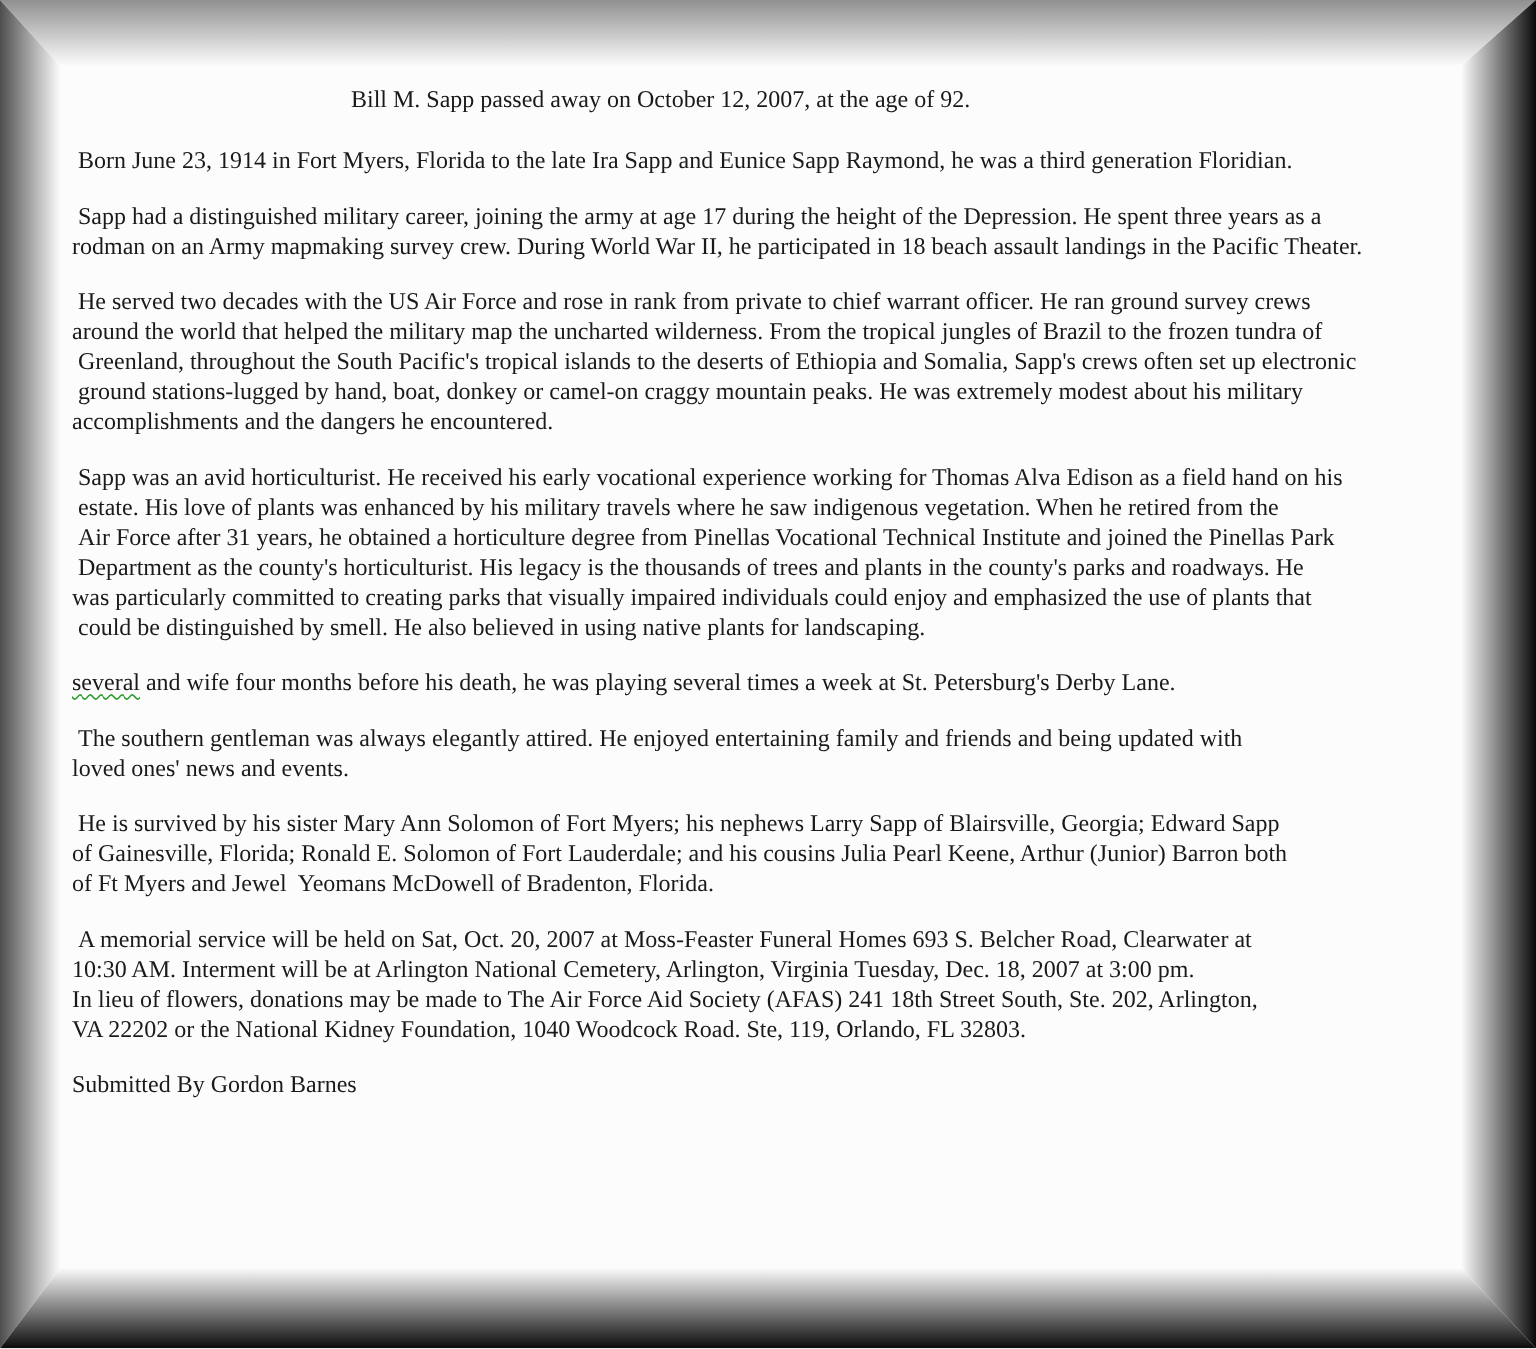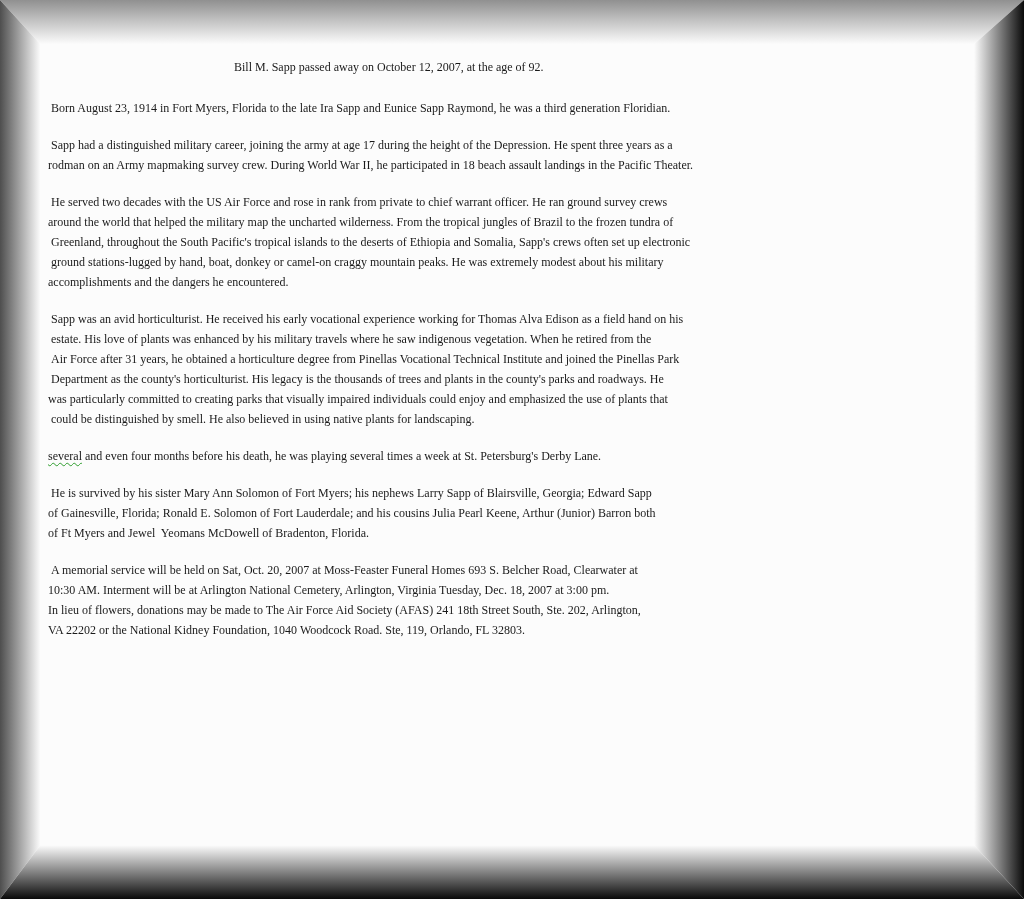--- a/index.html
+++ b/index.html
@@ -39,21 +39,21 @@
     bottom: 0; left: 0; right: 0; height: 56px;
     background: linear-gradient(to bottom, var(--page_background) 4%, var(--frame_dark) 100%);
     clip-path: polygon(42px 0, calc(100% - 52px) 0, 100% 100%, 0 100%);
   }
 
   
   .content {
     position: absolute; z-index: 1;
     left: 48px; top: 57px; right: 36px;
     color: var(--text_color);
-    font-size: 12px;
+    font-size: 16px;
     line-height: 20px;
   }
   .content p {
     white-space: pre-wrap;
     margin: 0 0 17px 0;
   }
   p.title-line {
     text-indent: 186px;
     margin-bottom: 21px;
   }
@@ -67,37 +67,40 @@
 <body>
 
 <div class="frame-band frame-top"></div>
 <div class="frame-band frame-left"></div>
 <div class="frame-band frame-right"></div>
 <div class="frame-band frame-bottom"></div>
 
 <div class="content">
   <p class="title-line">Bill M. Sapp passed away on October 12, 2007, at the age of 92.</p>
 
-  <p> Born August 23, 1914 in Fort Myers, Florida to the late Ira Sapp and Eunice Sapp Raymond, he was a third generation Floridian.</p>
+  <p> Born June 23, 1914 in Fort Myers, Florida to the late Ira Sapp and Eunice Sapp Raymond, he was a third generation Floridian.</p>
   <p> Sapp had a distinguished military career, joining the army at age 17 during the height of the Depression. He spent three years as a
 rodman on an Army mapmaking survey crew. During World War II, he participated in 18 beach assault landings in the Pacific Theater.</p>
   <p> He served two decades with the US Air Force and rose in rank from private to chief warrant officer. He ran ground survey crews
 around the world that helped the military map the uncharted wilderness. From the tropical jungles of Brazil to the frozen tundra of
  Greenland, throughout the South Pacific's tropical islands to the deserts of Ethiopia and Somalia, Sapp's crews often set up electronic
  ground stations-lugged by hand, boat, donkey or camel-on craggy mountain peaks. He was extremely modest about his military
 accomplishments and the dangers he encountered.</p>
   <p> Sapp was an avid horticulturist. He received his early vocational experience working for Thomas Alva Edison as a field hand on his
  estate. His love of plants was enhanced by his military travels where he saw indigenous vegetation. When he retired from the
  Air Force after 31 years, he obtained a horticulture degree from Pinellas Vocational Technical Institute and joined the Pinellas Park
  Department as the county's horticulturist. His legacy is the thousands of trees and plants in the county's parks and roadways. He
 was particularly committed to creating parks that visually impaired individuals could enjoy and emphasized the use of plants that
  could be distinguished by smell. He also believed in using native plants for landscaping.</p>
 
-  <p><span class="misspelled">several</span><span> and even four months before his death, he was playing several times a week at St. Petersburg's Derby Lane.</span></p>
+  <p><span class="misspelled">several</span><span> and wife four months before his death, he was playing several times a week at St. Petersburg's Derby Lane.</span></p>
 
+  <p> The southern gentleman was always elegantly attired. He enjoyed entertaining family and friends and being updated with
+loved ones' news and events.</p>
   <p> He is survived by his sister Mary Ann Solomon of Fort Myers; his nephews Larry Sapp of Blairsville, Georgia; Edward Sapp
 of Gainesville, Florida; Ronald E. Solomon of Fort Lauderdale; and his cousins Julia Pearl Keene, Arthur (Junior) Barron both
 of Ft Myers and Jewel  Yeomans McDowell of Bradenton, Florida.</p>
   <p> A memorial service will be held on Sat, Oct. 20, 2007 at Moss-Feaster Funeral Homes 693 S. Belcher Road, Clearwater at
 10:30 AM. Interment will be at Arlington National Cemetery, Arlington, Virginia Tuesday, Dec. 18, 2007 at 3:00 pm.
 In lieu of flowers, donations may be made to The Air Force Aid Society (AFAS) 241 18th Street South, Ste. 202, Arlington,
 VA 22202 or the National Kidney Foundation, 1040 Woodcock Road. Ste, 119, Orlando, FL 32803.</p>
+  <p>Submitted By Gordon Barnes</p>
 </div>
 
 </body></html>

